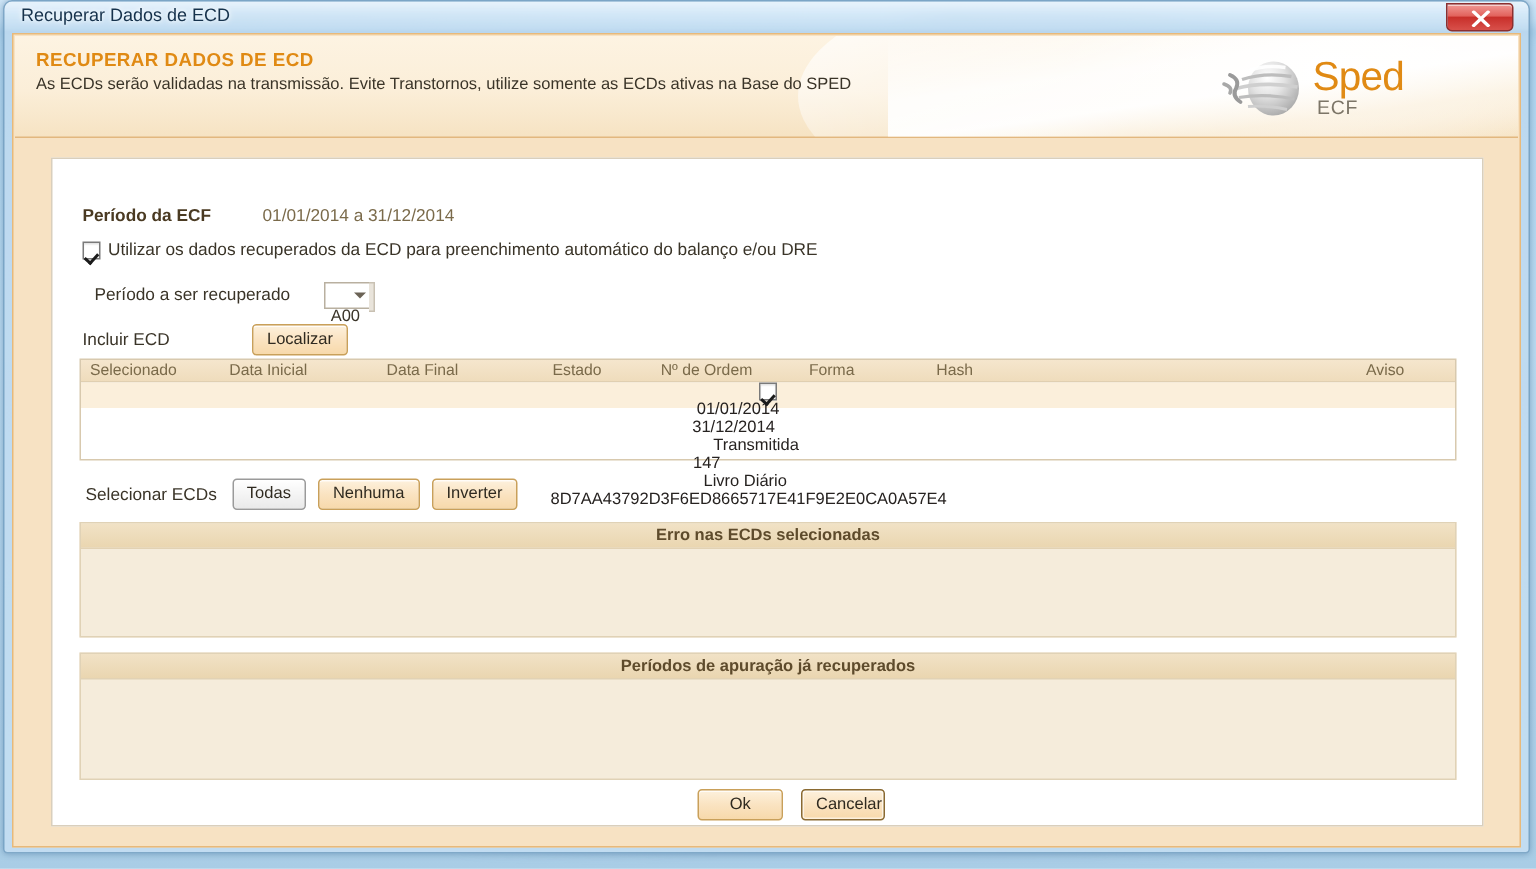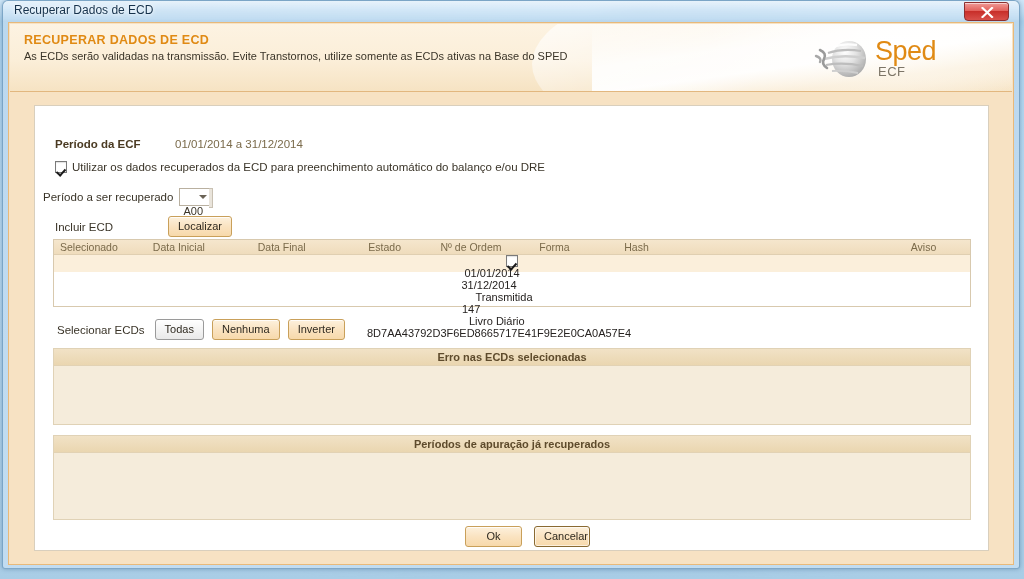--- a/index.html
+++ b/index.html
@@ -141,21 +141,21 @@
     width:12px; height:12px; border:1px solid #7a7a7a; background:#fff;
     display:inline-block; position:relative; flex:none;
     box-shadow: inset 0 1px 1px rgba(0,0,0,.12);
   }
   .wincheck.checked::after {
     content:""; position:absolute; left:2px; top:5px;
     width:4px; height:7px; border:solid #1b1b1b; border-width:0 2px 2px 0;
     transform: rotate(42deg); transform-origin: center;
   }
 
-  #recover-period-row { position:absolute; left:8px; top:82px; display:flex; align-items:center; gap:6px;}
+  #recover-period-row { position:absolute; left:28px; top:82px; display:flex; align-items:center; gap:23px;}
   #recover-period-label { font-size:11.5px; color:#3a3428; }
   #period-select {
     width:32px; height:18px; border:1px solid #b9b0a0; background:#fff;
     font-size:11px; color:#3a3428; padding:14px 14px 0 3px; line-height:16px;
     position:relative; cursor:pointer;
   }
   #period-select .arrow {
     position:absolute; right:3px; top:6px; width:0;height:0;
     border-left:4px solid transparent; border-right:4px solid transparent;
     border-top:4px solid #6b6356;

